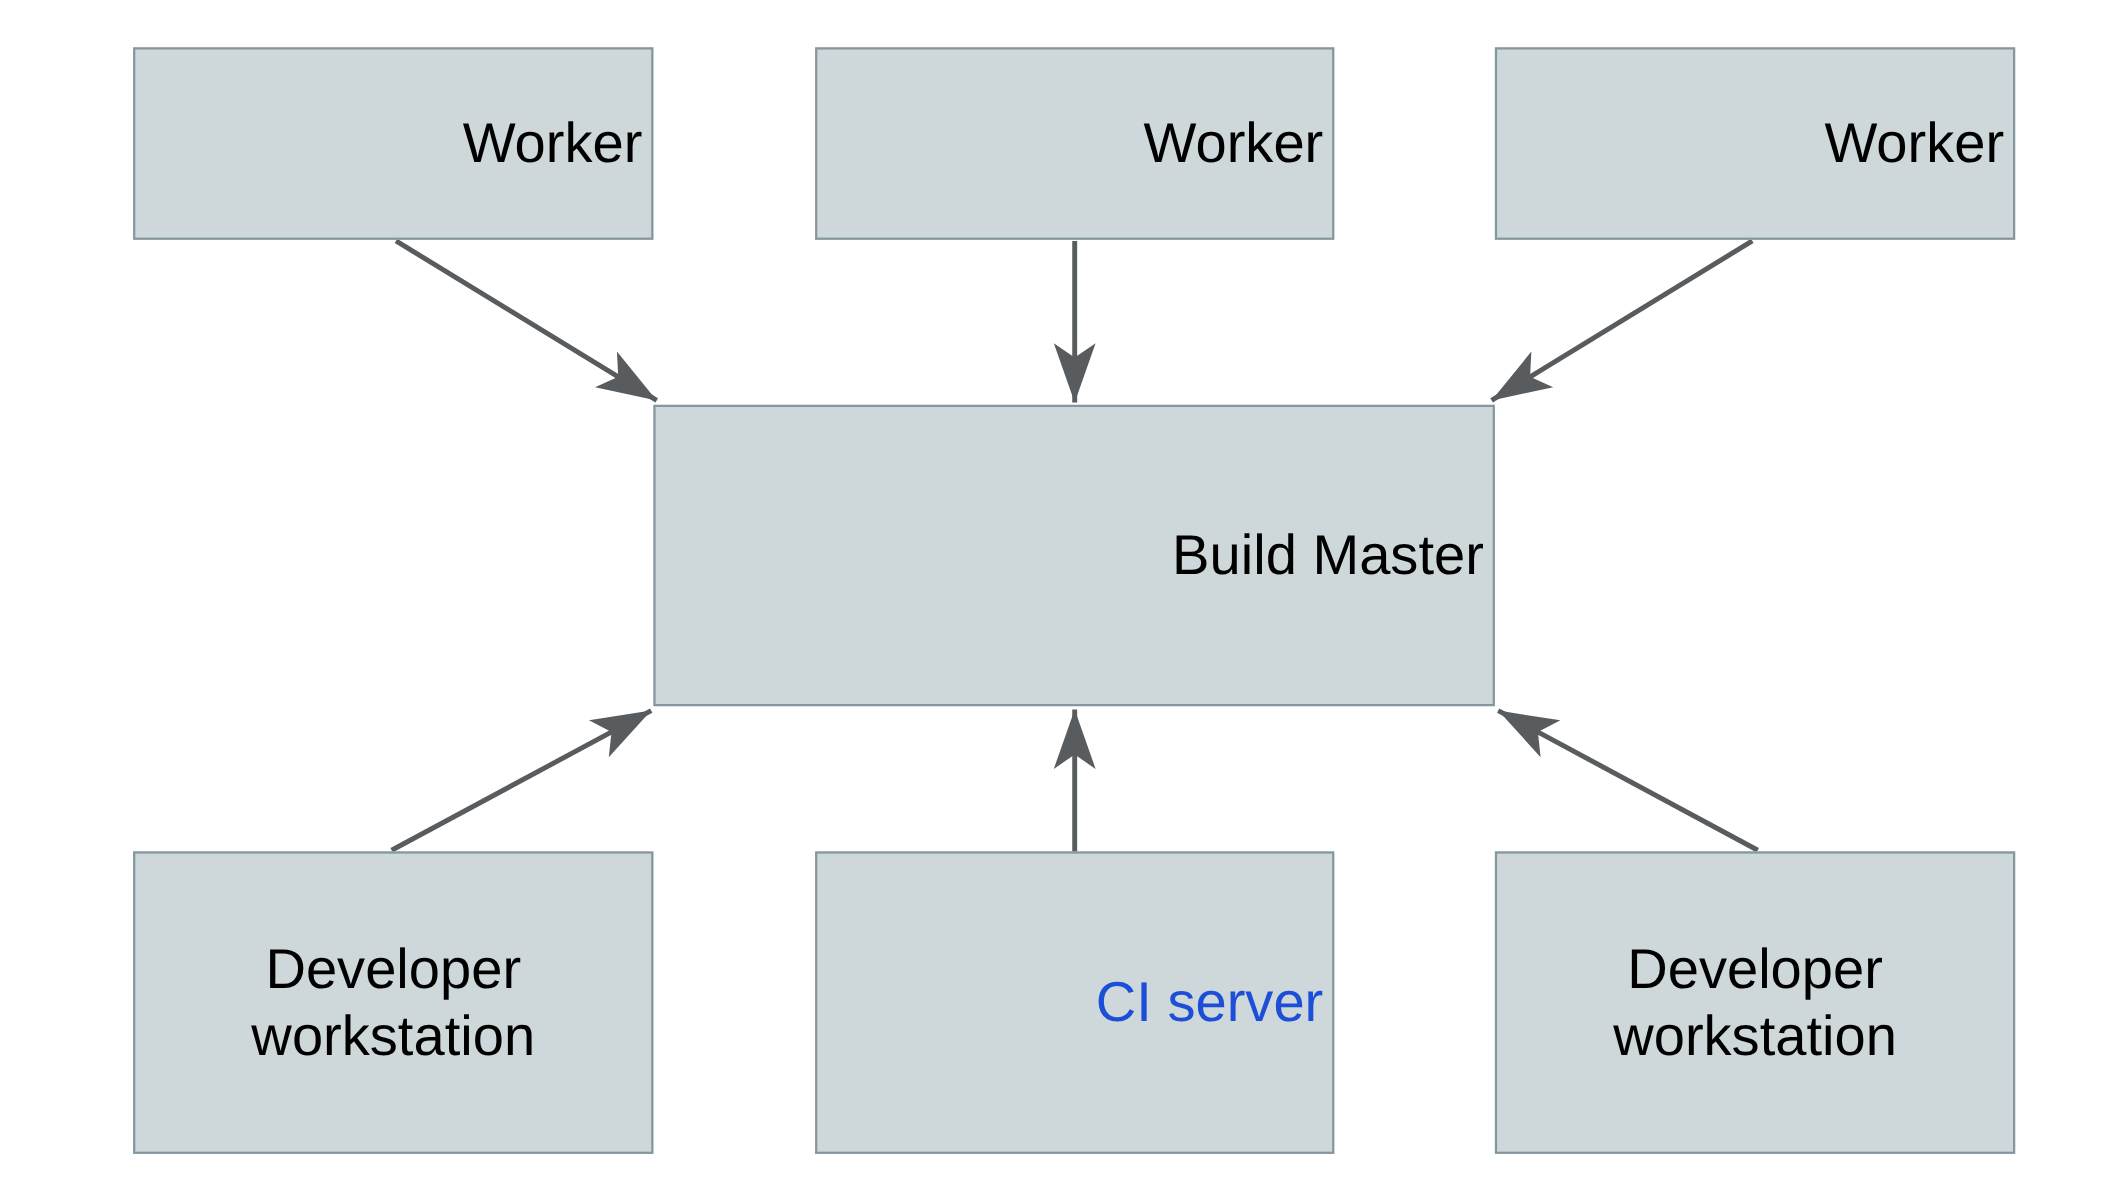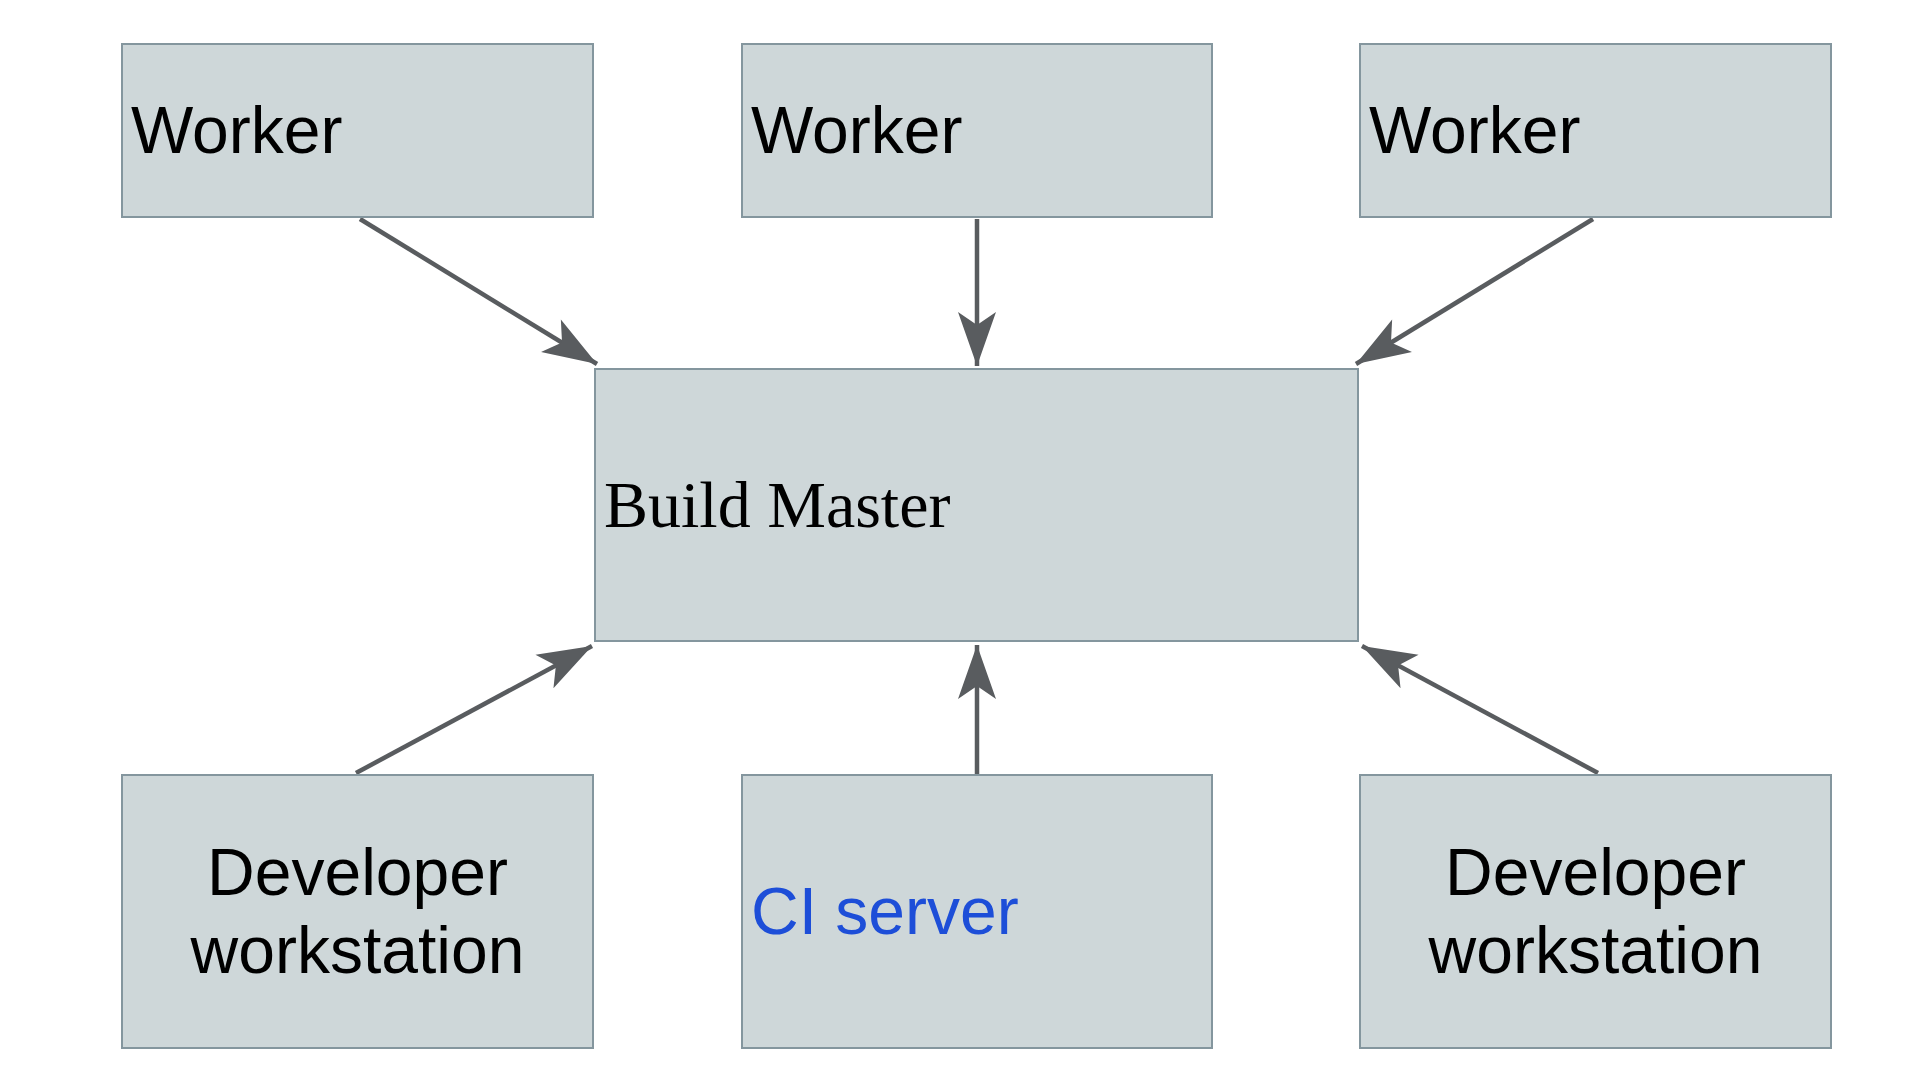--- a/index.html
+++ b/index.html
@@ -21,23 +21,23 @@
     top: 0;
     width: 1910px;
     height: 1090px;
     display: block;
   }
   .node {
     position: absolute;
     box-sizing: border-box;
     display: flex;
     align-items: center;
-    justify-content: flex-start;
+    justify-content: flex-end;
     text-align: center;
-    font-size: 66px;
+    font-size: 51px;
     line-height: 1.18;
     letter-spacing: 0;
     color: #000000;
     padding: 0 8px;
   }
 </style>
 </head>
 <body>
 
 <div class="canvas" style="background: rgb(255, 255, 255);">
@@ -61,21 +61,21 @@
   <div id="nodes">
       <div class="node" style="left: 121px; top: 43px; width: 473px; height: 175px; background: rgb(206, 215, 217); border: 2px solid rgb(132, 150, 158); color: rgb(0, 0, 0);">
         <span>Worker</span>
       </div>
       <div class="node" style="left: 741px; top: 43px; width: 472px; height: 175px; background: rgb(206, 215, 217); border: 2px solid rgb(132, 150, 158); color: rgb(0, 0, 0);">
         <span>Worker</span>
       </div>
       <div class="node" style="left: 1359px; top: 43px; width: 473px; height: 175px; background: rgb(206, 215, 217); border: 2px solid rgb(132, 150, 158); color: rgb(0, 0, 0);">
         <span>Worker</span>
       </div>
-      <div class="node" style="left: 594px; top: 368px; width: 765px; height: 274px; background: rgb(206, 215, 217); border: 2px solid rgb(132, 150, 158); color: rgb(0, 0, 0); font-family: Liberation Serif, serif;">
+      <div class="node" style="left: 594px; top: 368px; width: 765px; height: 274px; background: rgb(206, 215, 217); border: 2px solid rgb(132, 150, 158); color: rgb(0, 0, 0);">
         <span>Build Master</span>
       </div>
       <div class="node" style="left: 121px; top: 774px; width: 473px; height: 275px; background: rgb(206, 215, 217); border: 2px solid rgb(132, 150, 158); color: rgb(0, 0, 0);">
         <span>Developer workstation</span>
       </div>
       <div class="node" style="left: 741px; top: 774px; width: 472px; height: 275px; background: rgb(206, 215, 217); border: 2px solid rgb(132, 150, 158); color: #1d4ed8;">
         <span>CI server</span>
       </div>
       <div class="node" style="left: 1359px; top: 774px; width: 473px; height: 275px; background: rgb(206, 215, 217); border: 2px solid rgb(132, 150, 158); color: rgb(0, 0, 0);">
         <span>Developer workstation</span>

